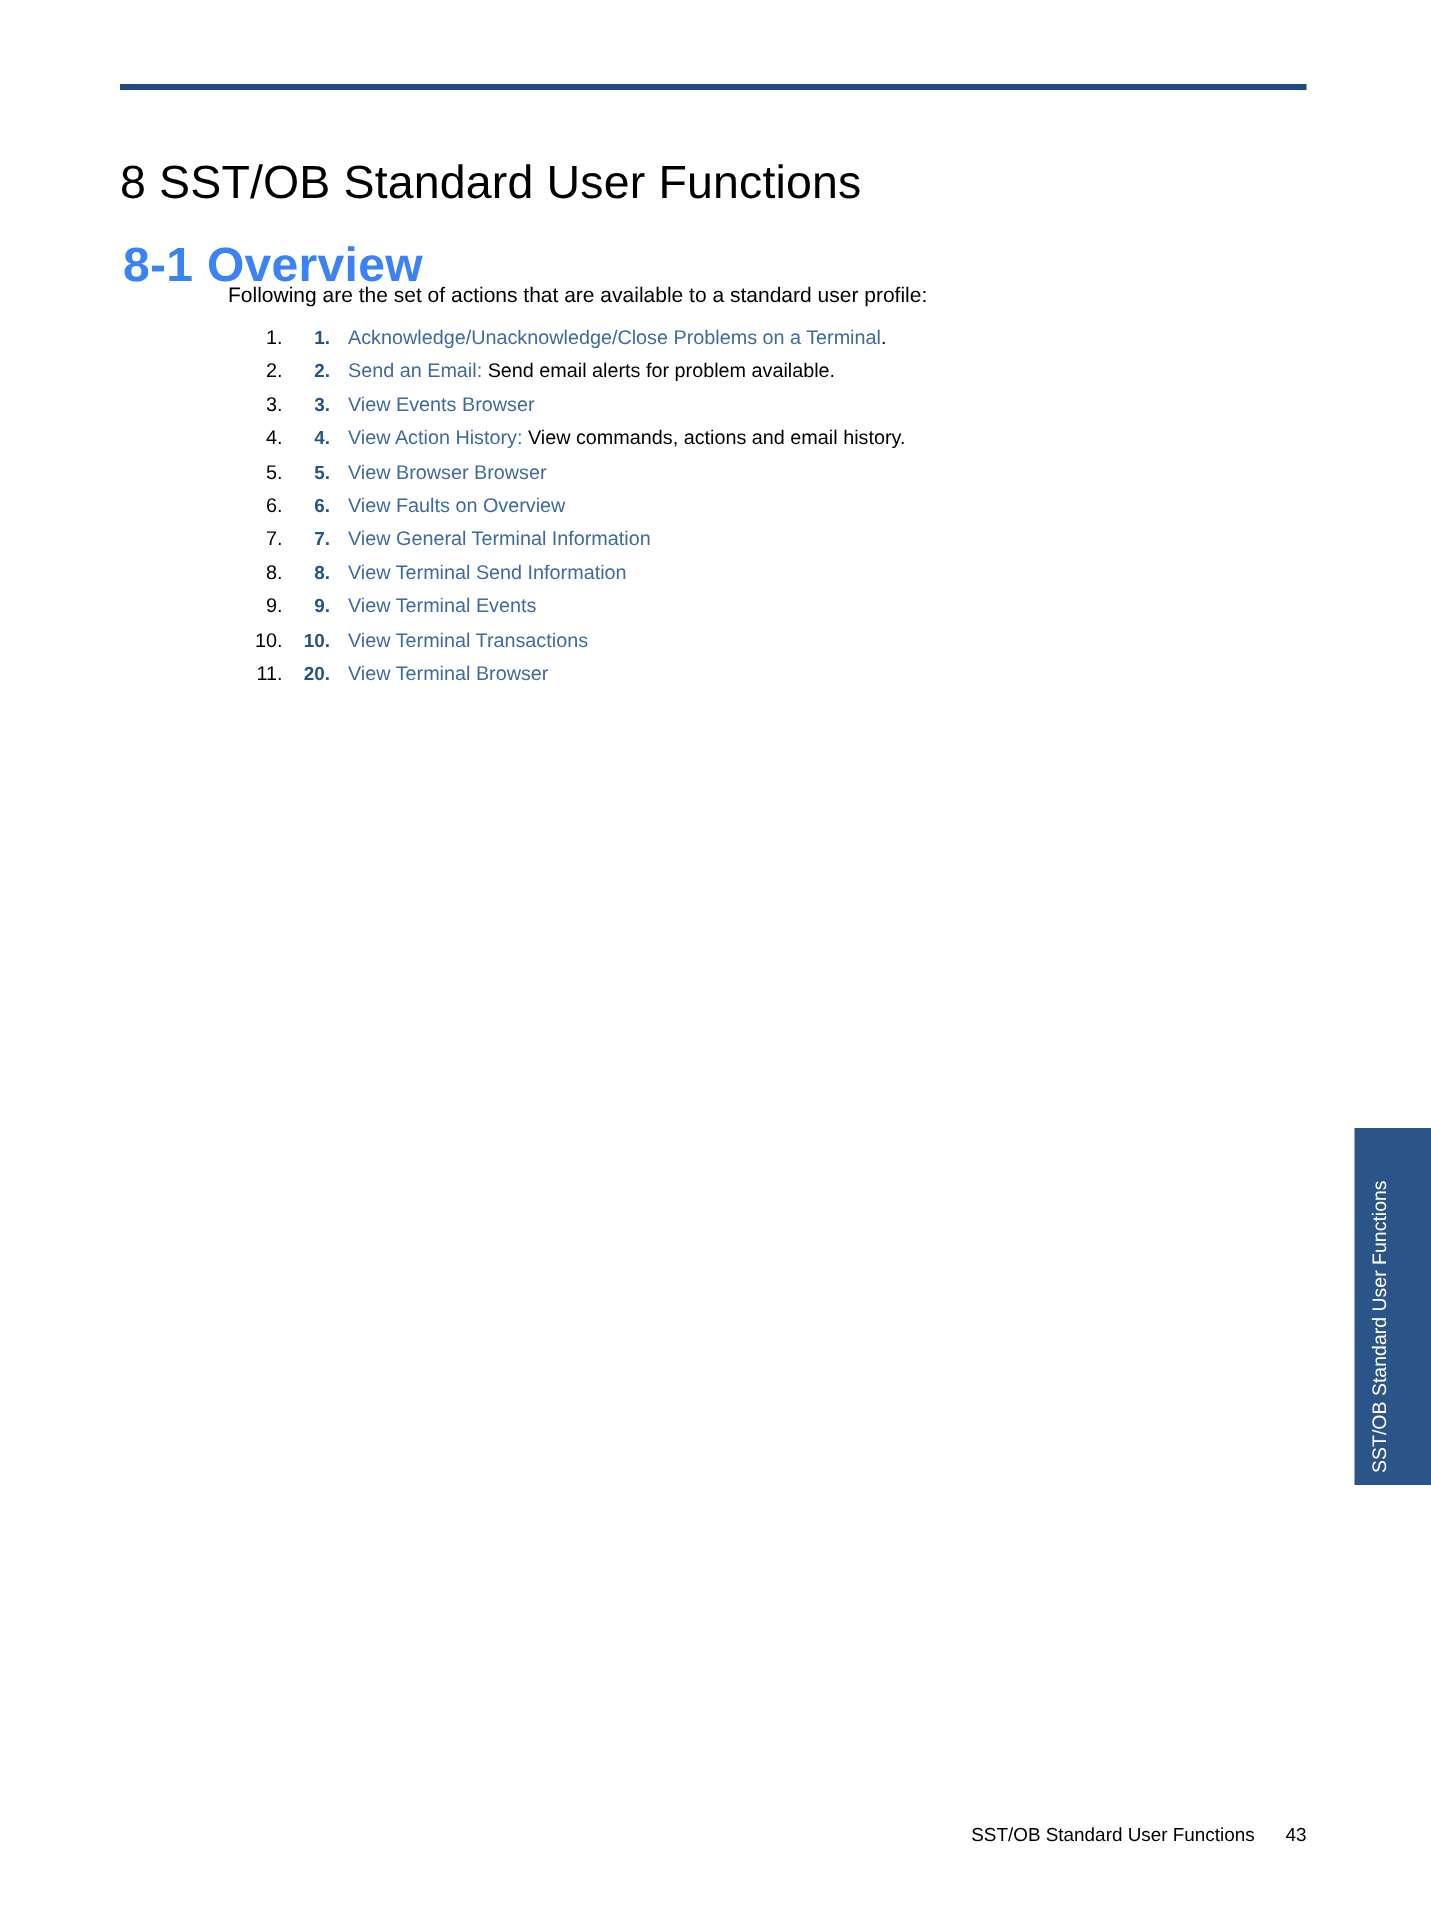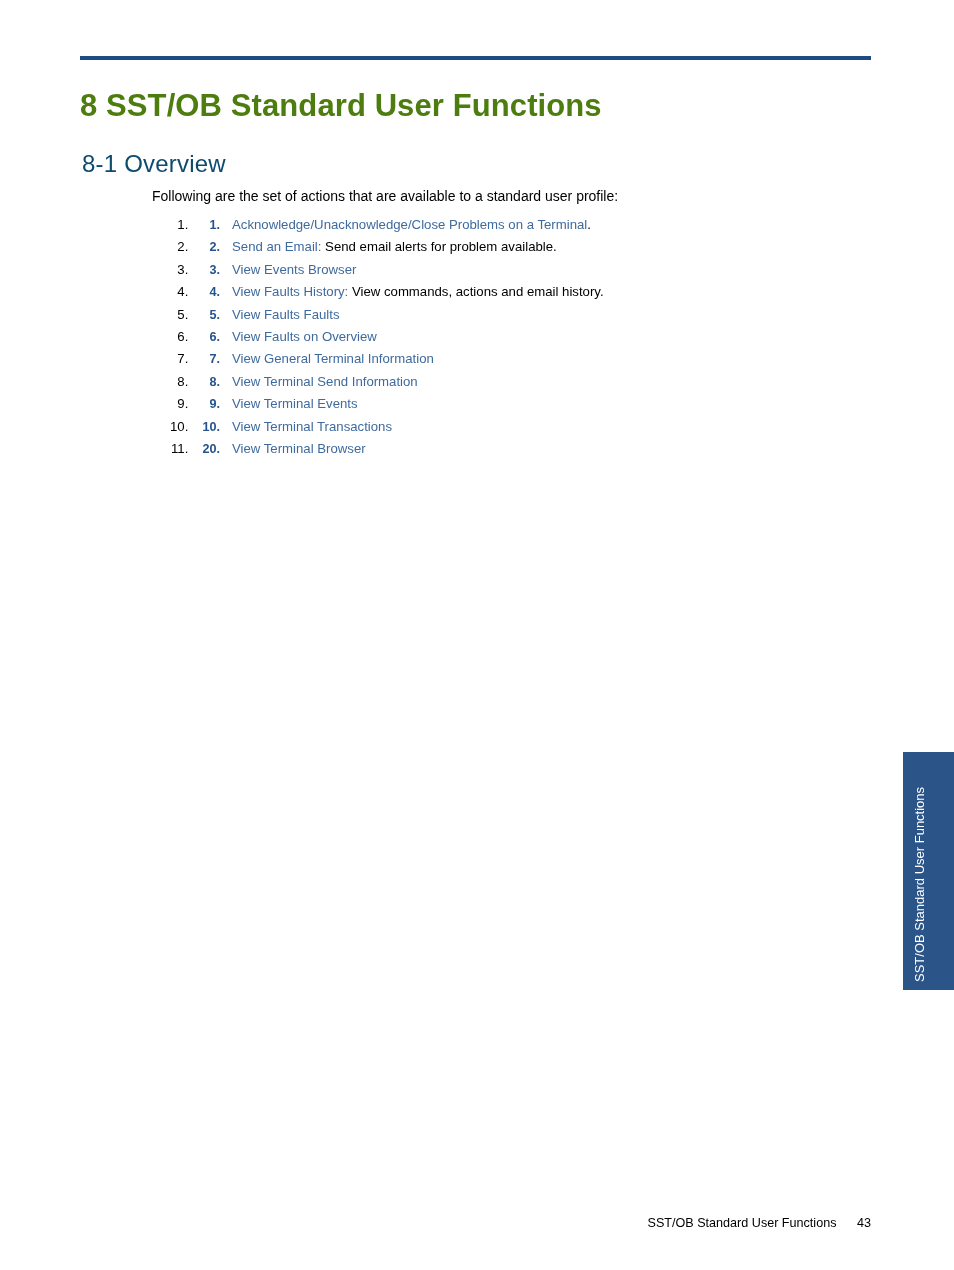--- a/index.html
+++ b/index.html
@@ -28,39 +28,39 @@
     top: 56px;
     width: 791px;
     height: 4px;
     background: #1f4b82;
   }
 
   
   .chapter-title {
     position: absolute;
     left: 80px;
-    top: 64px;
+    top: 80px;
     width: 800px;
     font-size: 31px;
-    font-weight: bold;
-    color: #4d7c0f;
+    font-weight: normal;
+    color: #000000;
     letter-spacing: 0.1px;
     line-height: 1.35;
     white-space: nowrap;
   }
 
   
   .section-heading {
     position: absolute;
     left: 82px;
     top: 128px;
     width: 700px;
-    font-size: 24px;
-    font-weight: normal;
-    color: #0c4a6e;
+    font-size: 32px;
+    font-weight: bold;
+    color: #3b82f6;
     letter-spacing: 0.2px;
     line-height: 1.35;
     white-space: nowrap;
   }
 
   
   .intro {
     position: absolute;
     left: 152px;
     top: 172px;
@@ -157,22 +157,22 @@
   <h1 class="chapter-title">8 SST/OB Standard User Functions</h1>
 
   <h2 class="section-heading">8-1 Overview</h2>
 
   <p class="intro">Following are the set of actions that are available to a standard user profile:</p>
 
   <ol class="num-list">
       <li class="list-item"><span class="item-num">1.</span><span class="item-link">Acknowledge/Unacknowledge/Close Problems on a Terminal</span><span class="item-rest">.</span></li>
       <li class="list-item"><span class="item-num">2.</span><span class="item-link">Send an Email:</span><span class="item-rest"> Send email alerts for problem available.</span></li>
       <li class="list-item"><span class="item-num">3.</span><span class="item-link">View Events Browser</span><span class="item-rest"></span></li>
-      <li class="list-item"><span class="item-num">4.</span><span class="item-link">View Faults History:</span><span class="item-rest"> View commands, actions and email history.</span></li>
-      <li class="list-item"><span class="item-num">5.</span><span class="item-link">View Faults Faults</span><span class="item-rest"></span></li>
+      <li class="list-item"><span class="item-num">4.</span><span class="item-link">View Action History:</span><span class="item-rest"> View commands, actions and email history.</span></li>
+      <li class="list-item"><span class="item-num">5.</span><span class="item-link">View Browser Browser</span><span class="item-rest"></span></li>
       <li class="list-item"><span class="item-num">6.</span><span class="item-link">View Faults on Overview</span><span class="item-rest"></span></li>
       <li class="list-item"><span class="item-num">7.</span><span class="item-link">View General Terminal Information</span><span class="item-rest"></span></li>
       <li class="list-item"><span class="item-num">8.</span><span class="item-link">View Terminal Send Information</span><span class="item-rest"></span></li>
       <li class="list-item"><span class="item-num">9.</span><span class="item-link">View Terminal Events</span><span class="item-rest"></span></li>
       <li class="list-item"><span class="item-num">10.</span><span class="item-link">View Terminal Transactions</span><span class="item-rest"></span></li>
       <li class="list-item"><span class="item-num">20.</span><span class="item-link">View Terminal Browser</span><span class="item-rest"></span></li>
     </ol>
 
   <div class="side-tab">
     <div class="side-tab-label">SST/OB Standard User Functions</div>

